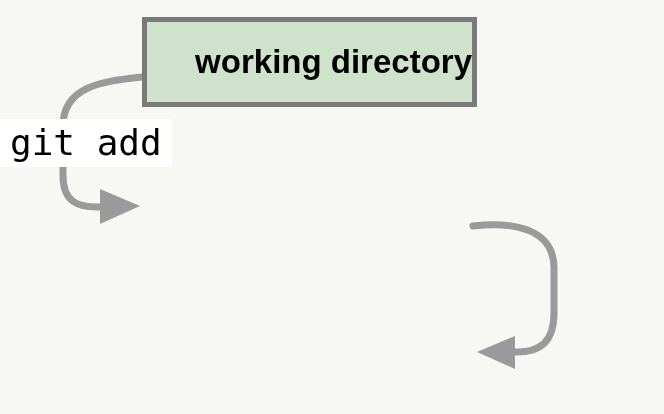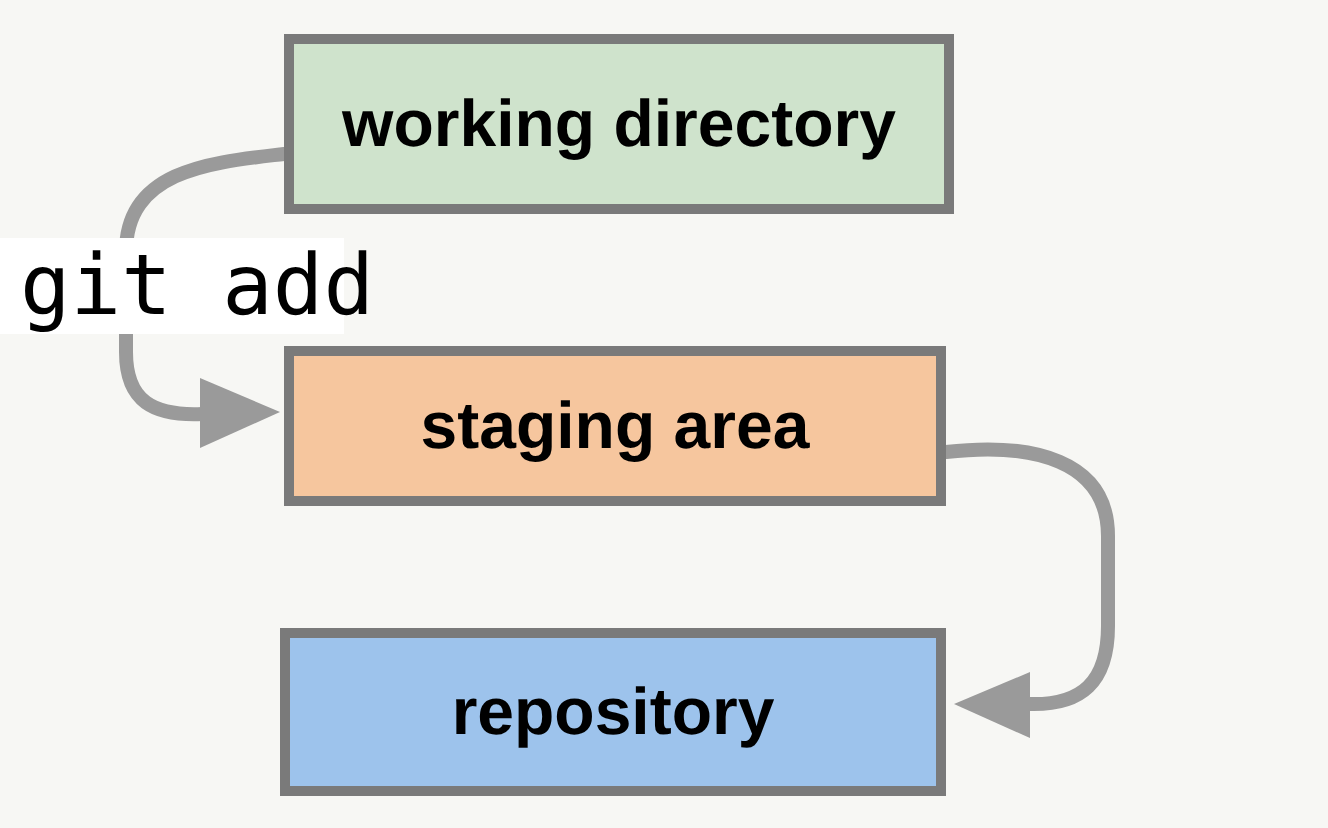--- a/index.html
+++ b/index.html
@@ -21,38 +21,38 @@
     stroke-width: 7;
     stroke-linecap: round;
     stroke-linejoin: round;
   }
   .node {
     position: absolute;
     box-sizing: border-box;
     border: 5px solid #7a7a7a;
     display: flex;
     align-items: center;
-    justify-content: center;
+    justify-content: flex-end;
     z-index: 3;
   }
   .node-label {
     font-weight: bold;
     font-size: 33px;
     color: #000;
     white-space: nowrap;
   }
   .node-wd      { left: 142px; top: 17px;  width: 335px; height: 90px; }
   .node-staging { left: 142px; top: 173px; width: 331px; height: 80px; }
   .node-repo    { left: 140px; top: 314px; width: 333px; height: 84px; }
   .cmd-label {
     position: absolute;
     z-index: 2;
     box-sizing: border-box;
     font-family: "DejaVu Sans Mono", monospace;
-    font-size: 42px;
+    font-size: 36px;
     color: #000;
     height: 48px;
     line-height: 48px;
     white-space: nowrap;
   }
   .cmd-add    { left: 0px;   top: 119px; width: 172px; padding-left: 10px; }
   .cmd-commit { left: 418px; top: 260px; width: 246px; padding-left: 13px; }
 </style>
 </head>
 <body>
@@ -67,24 +67,18 @@
     <g>
       <path class="arrow-line" d="M 473 226 C 516 221, 554 230, 554 268 L 554 313 C 554 341, 541 353, 514 352" style="stroke: rgb(154, 154, 154);"></path>
       <polygon points="477,352 515,336 515,369" style="fill: rgb(154, 154, 154);"></polygon>
     </g>
   </svg>
 
   <div class="node node-wd" style="background-color: rgb(207, 227, 204); border-color: rgb(122, 122, 122);">
     <span class="node-label" style="color: rgb(0, 0, 0);">working directory</span>
   </div>
 
-  <div class="node node-staging" style="background-color: rgb(246, 198, 158); border-color: rgb(122, 122, 122);">
-    <span class="node-label" style="color: rgb(0, 0, 0);">staging area</span>
-  </div>
 
-  <div class="node node-repo" style="background-color: rgb(157, 195, 236); border-color: rgb(122, 122, 122);">
-    <span class="node-label" style="color: rgb(0, 0, 0);">repository</span>
-  </div>
 
   <div class="cmd-label cmd-add" style="background-color: rgb(255, 255, 255); color: rgb(0, 0, 0);">git add</div>
 
 
 </div>
 
 </body></html>

